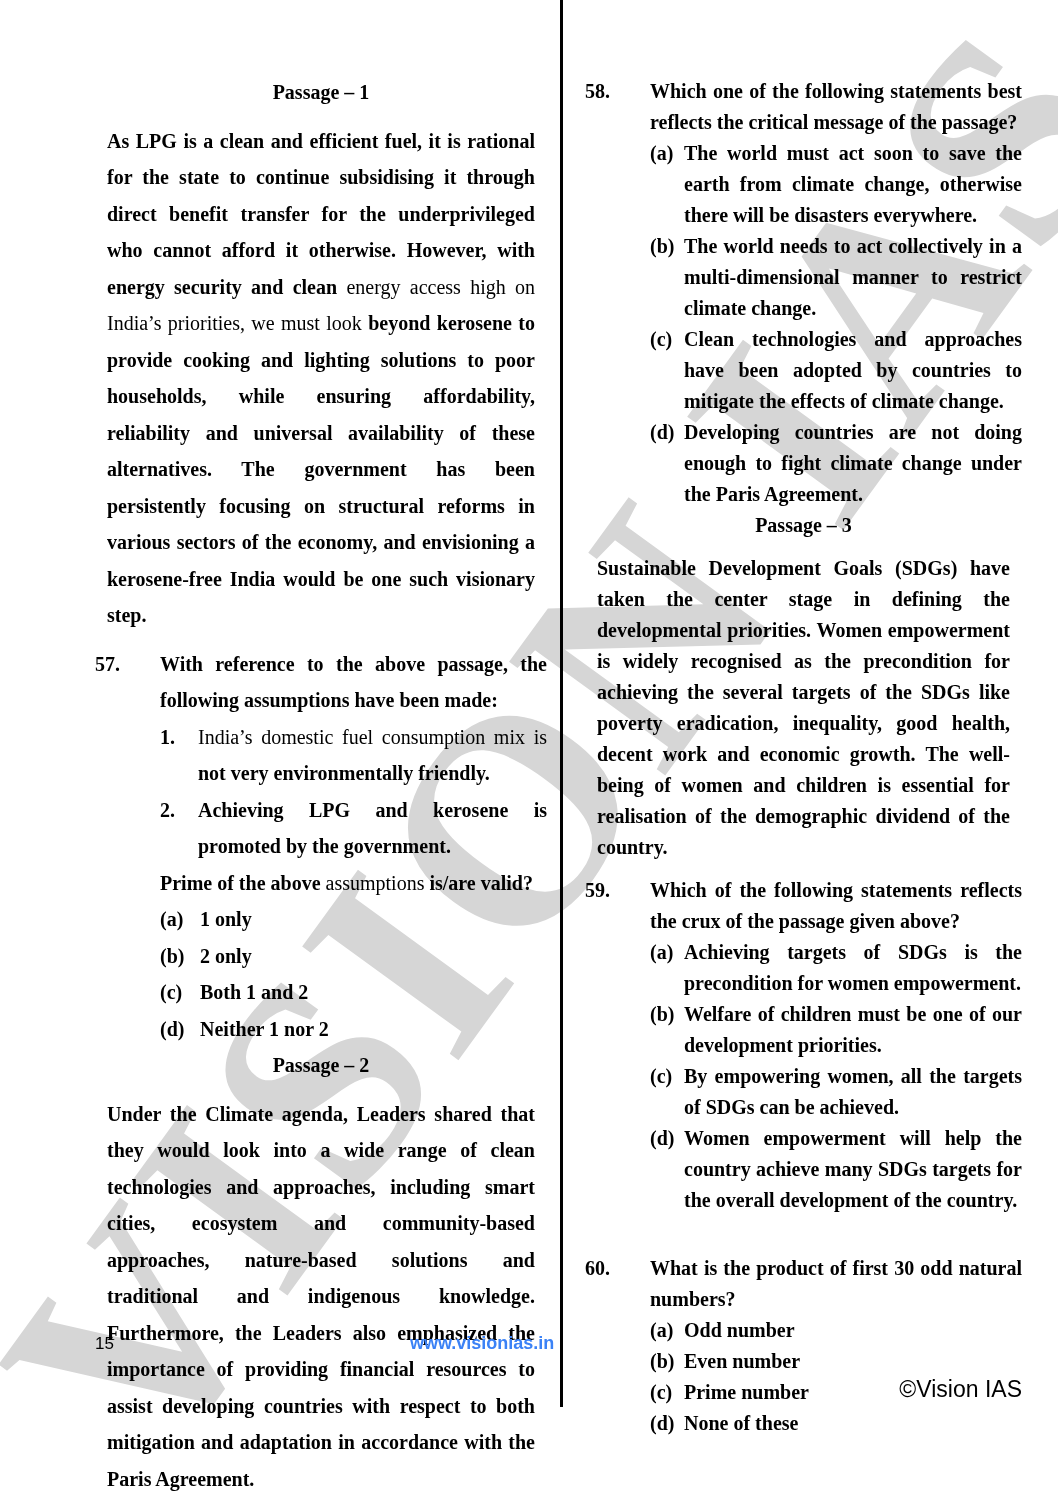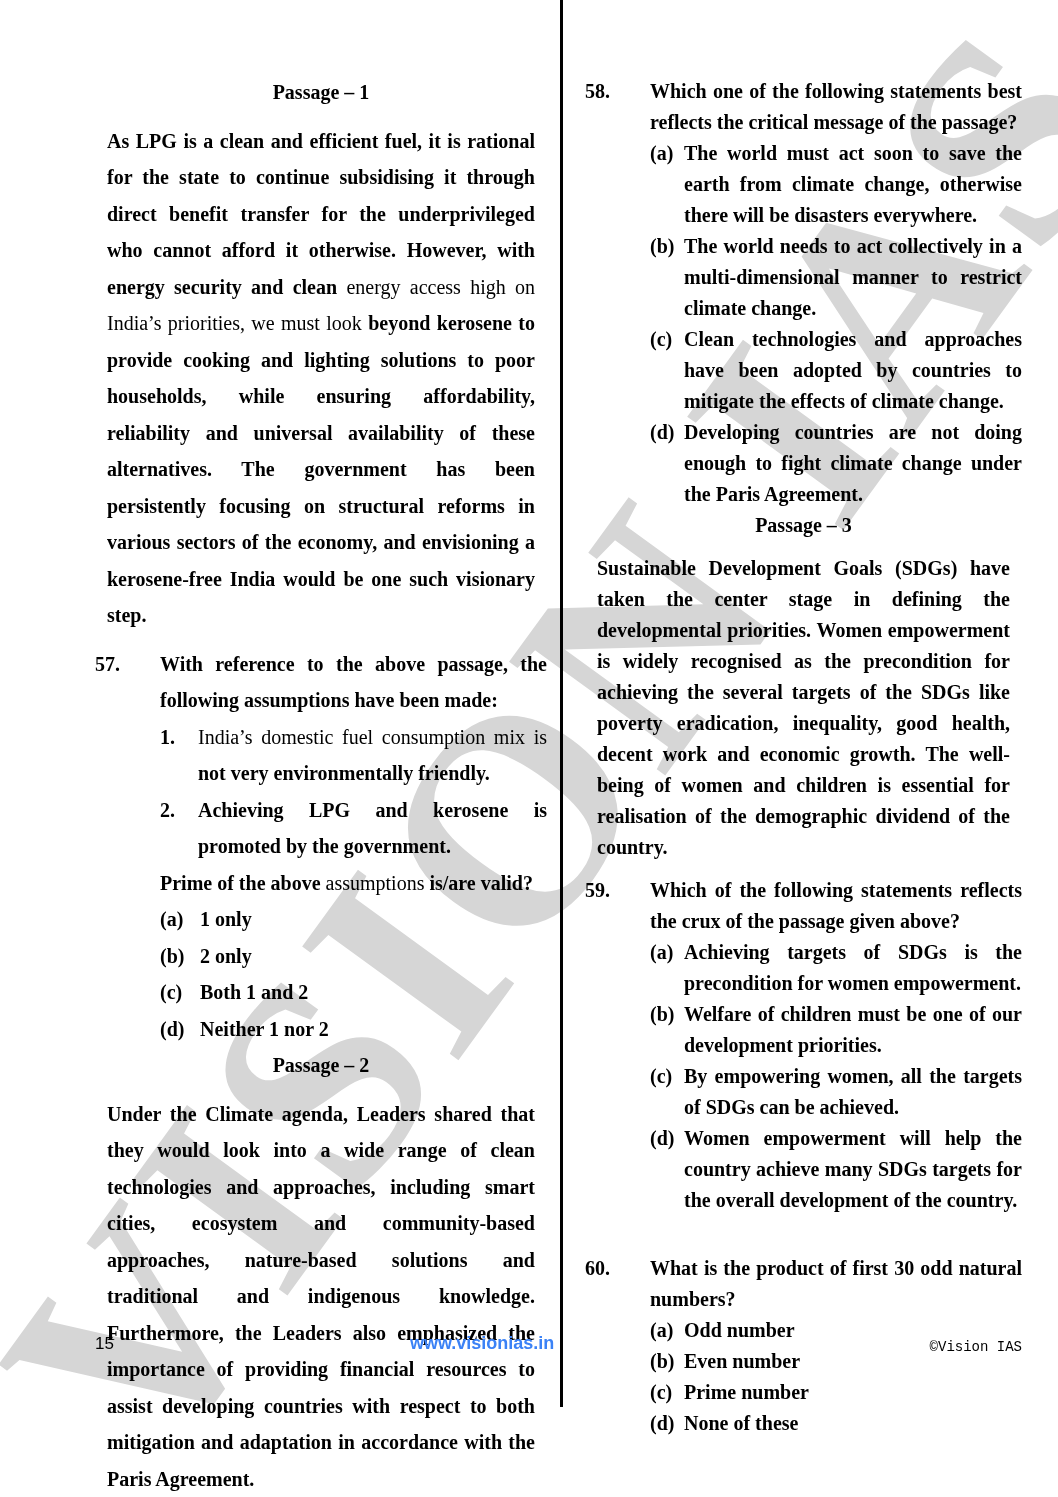--- a/index.html
+++ b/index.html
@@ -49,21 +49,21 @@
   .sttext{flex:1;min-width:0;margin:0;text-align:justify;}
   .col-left .optlab{flex:0 0 40px;font-weight:700;}
   .col-right .optlab{flex:0 0 34px;font-weight:700;}
   .opttext{flex:1;min-width:0;margin:0;text-align:justify;}
   .closing{margin:0;}
   .q60{margin-top:37px;}
   
   .footer-item{position:absolute;z-index:2;font-family:"Liberation Sans", sans-serif;}
   .page-num{left:95px;top:1334px;font-size:17px;}
   .site-link{left:410px;top:1333px;font-size:18px;font-weight:700;color:#3b82f6;cursor:pointer;}
-  .copyright{right:36px;top:1339px;font-size:14px;font-family:Liberation Mono, monospace;}
+  .copyright{right:36px;top:1376px;font-size:23px;}
 </style>
 </head>
 <body>
 
 <div class="watermark">VISION IAS</div>
 
 <div class="divider"></div>
 
 <div class="col col-left">
 

